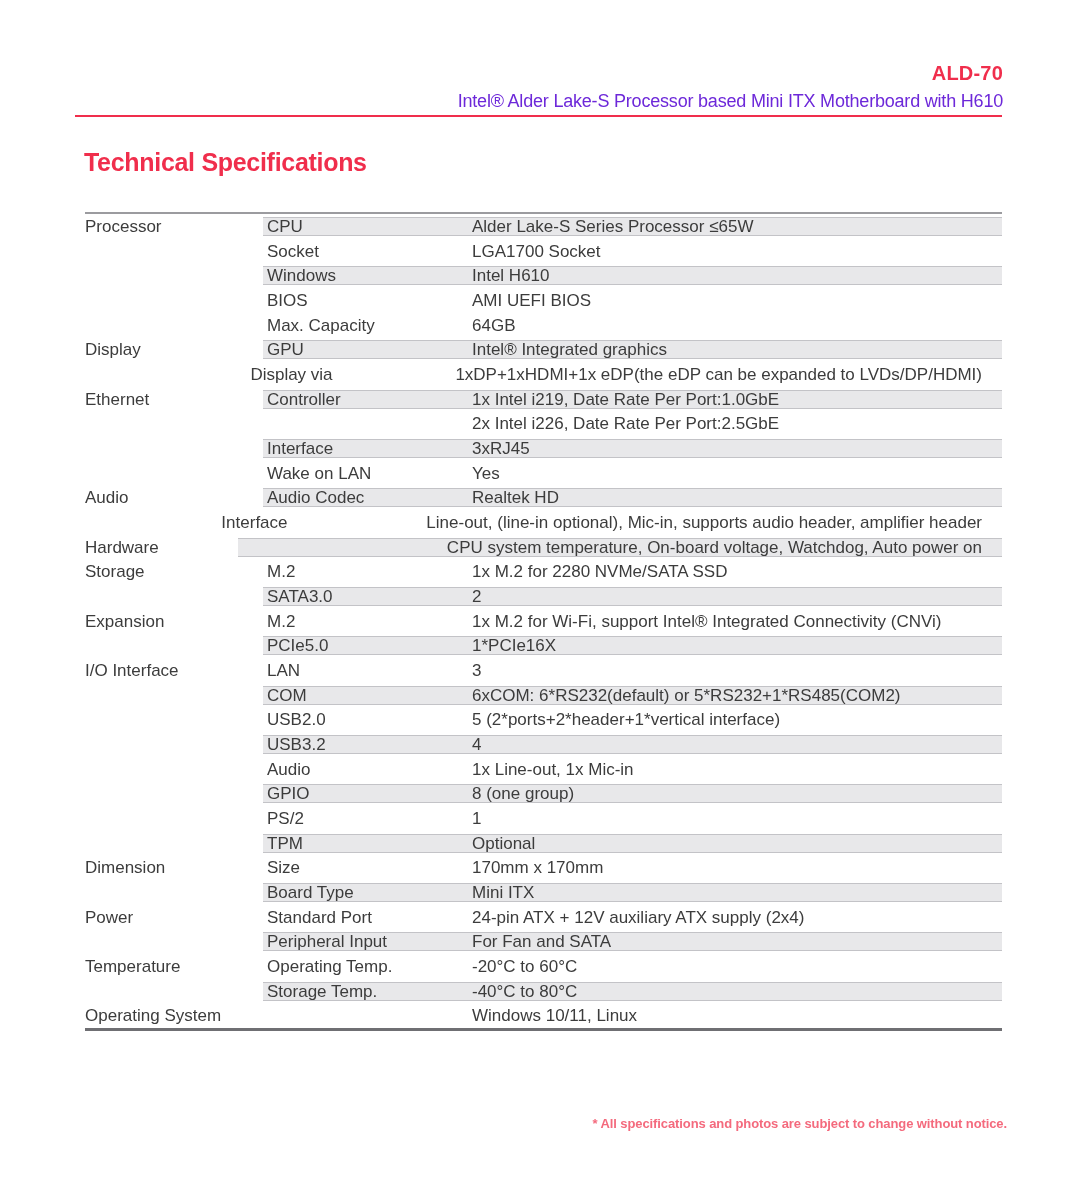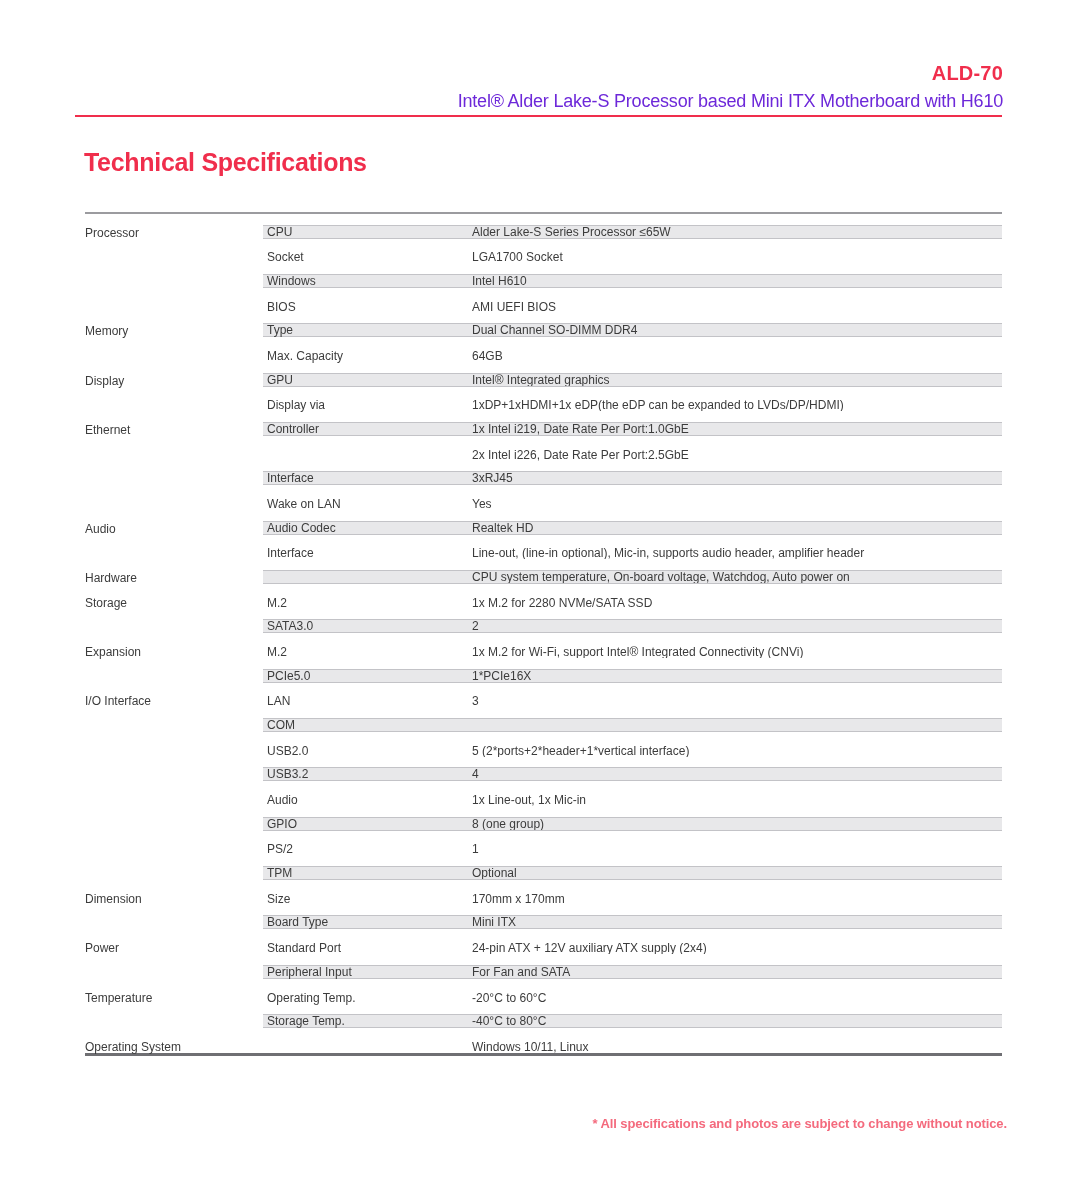--- a/index.html
+++ b/index.html
@@ -35,40 +35,40 @@
   .page-title{
     position:absolute;left:84px;top:148px;
     font-size:25px;font-weight:600;color:var(--accent);letter-spacing:-.3px;
   }
   .spec-table{
     position:absolute;left:85px;top:212px;width:917px;
     border-top:2px solid var(--table-top);
     border-bottom:3px solid var(--table-bottom);
   }
   .spec-row{
-    display:flex;height:24.68px;align-items:flex-end;
-    font-size:12px;line-height:1;
+    display:flex;height:24.68px;align-items:center;
+    font-size:17px;line-height:1;
   }
   .cell-category{
     width:178px;display:flex;align-items:center;
     color:var(--text);
   }
   .band{
     flex:1;display:flex;align-items:stretch;
   }
   .band.shaded{
     background:var(--shade);
     border-top:1px solid var(--shade-border);
     border-bottom:1px solid var(--shade-border);
   }
   .cell-item{
     width:209px;padding-left:4px;display:flex;align-items:center;
   }
   .cell-value{
-    flex:1;display:flex;align-items:center;padding-right:6px;
+    flex:1;display:flex;align-items:center;padding-right:20px;
     white-space:nowrap;overflow:hidden;
   }
   .footer-note{
     position:absolute;top:1116px;right:73px;
     font-size:13px;color:var(--note);letter-spacing:-.1px;font-weight:bold;
   }
 </style>
 </head>
 <body style="--accent: #f02e4c; --note: #f46a7d; --text: #3c3c3c; --shade: #e8e8ea;">
 
@@ -107,27 +107,20 @@
   </div>
 
   <div class="spec-row">
     <div class="cell-category"></div>
     <div class="band">
       <div class="cell-item">BIOS</div>
       <div class="cell-value">AMI UEFI BIOS</div>
     </div>
   </div>
 
-  <div class="spec-row">
-    <div class="cell-category">Memory</div>
-    <div class="band shaded">
-      <div class="cell-item">Type</div>
-      <div class="cell-value">Dual Channel SO-DIMM DDR4</div>
-    </div>
-  </div>
 
   <div class="spec-row">
     <div class="cell-category"></div>
     <div class="band">
       <div class="cell-item">Max. Capacity</div>
       <div class="cell-value">64GB</div>
     </div>
   </div>
 
   <div class="spec-row">
@@ -239,20 +232,21 @@
     <div class="band">
       <div class="cell-item">LAN</div>
       <div class="cell-value">3</div>
     </div>
   </div>
 
   <div class="spec-row">
     <div class="cell-category"></div>
     <div class="band shaded">
       <div class="cell-item">COM</div>
+      <div class="cell-value">6xCOM: 6*RS232(default) or 5*RS232+1*RS485(COM2)</div>
     </div>
   </div>
 
   <div class="spec-row">
     <div class="cell-category"></div>
     <div class="band">
       <div class="cell-item">USB2.0</div>
       <div class="cell-value">5 (2*ports+2*header+1*vertical interface)</div>
     </div>
   </div>

